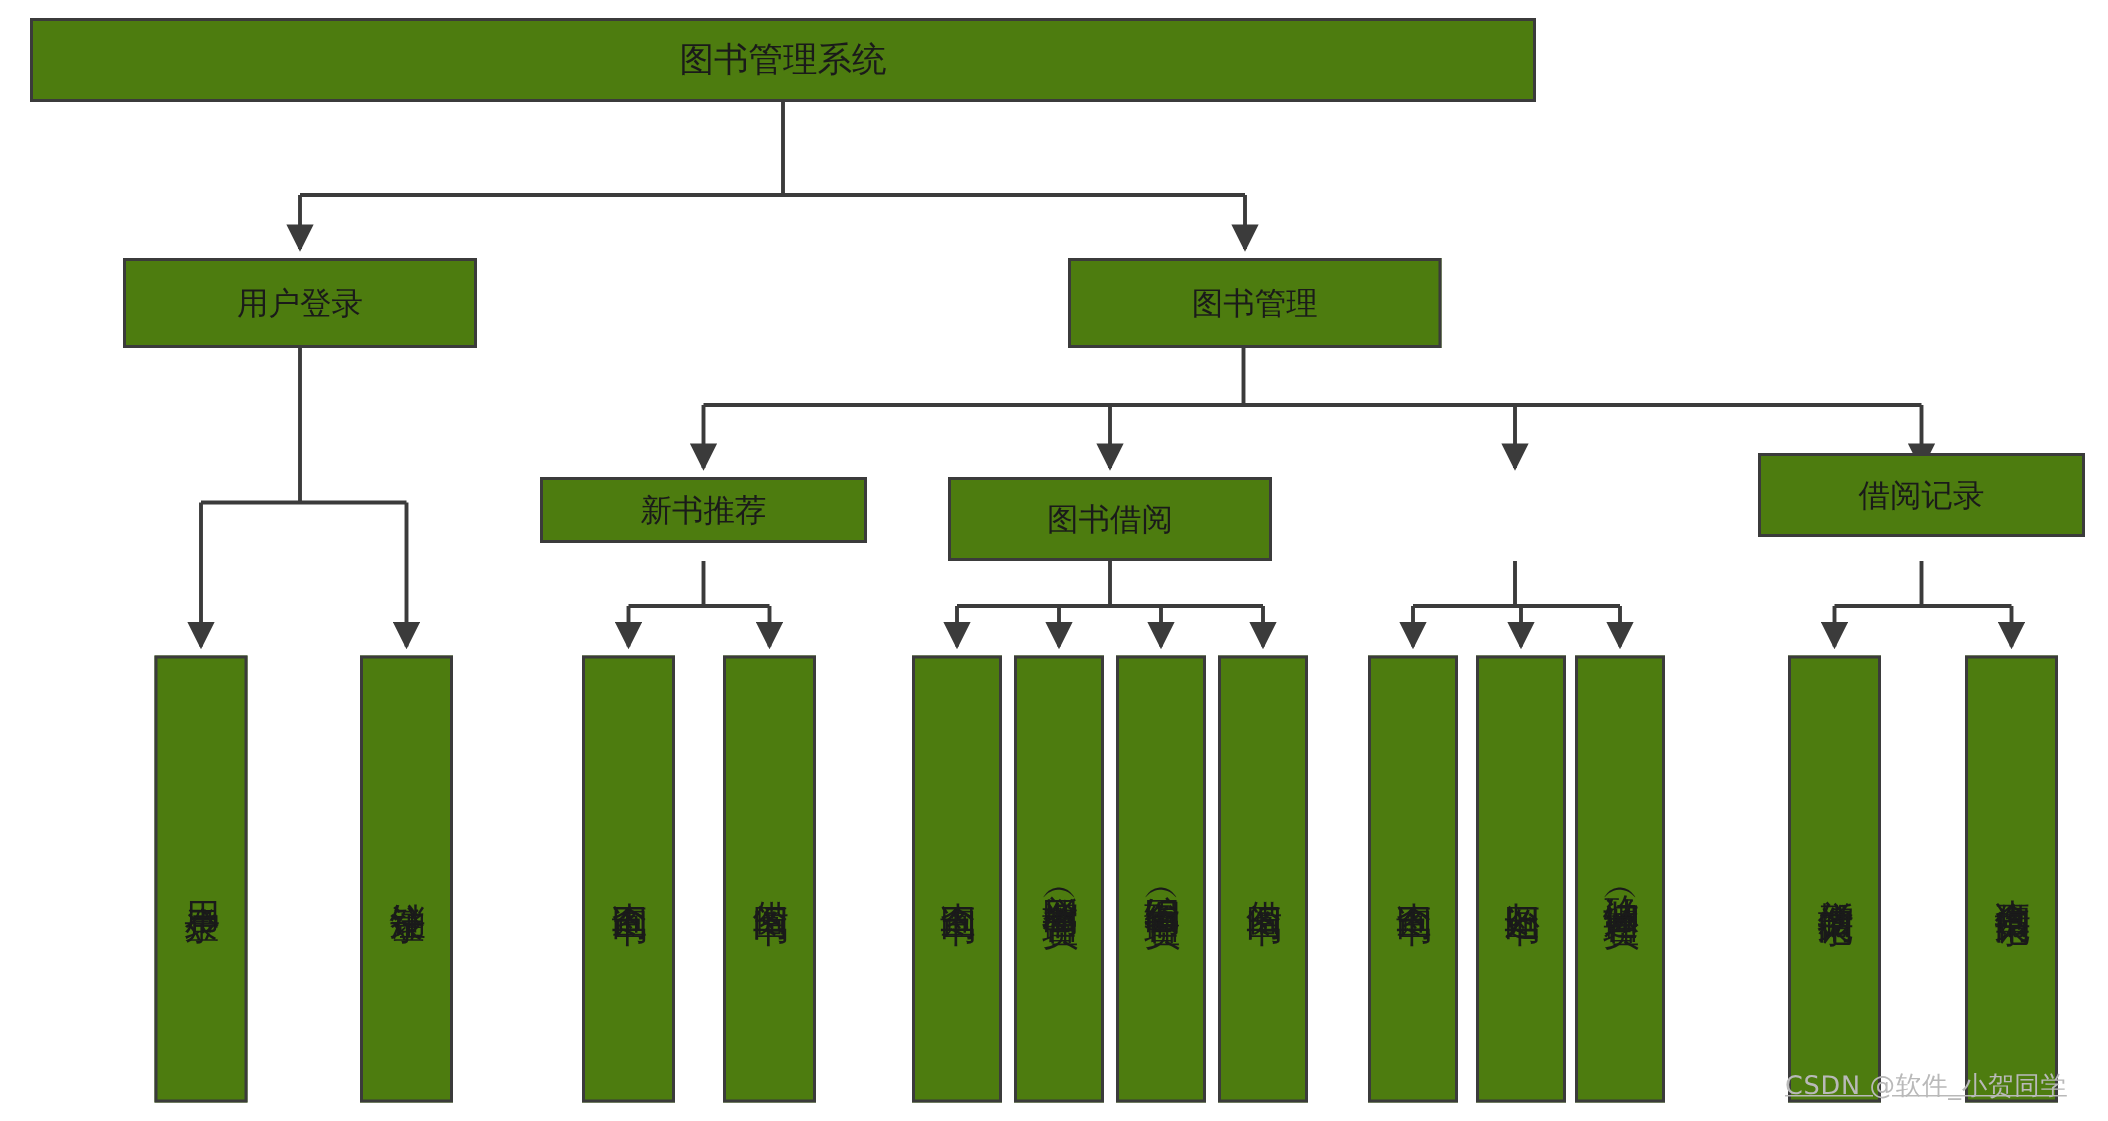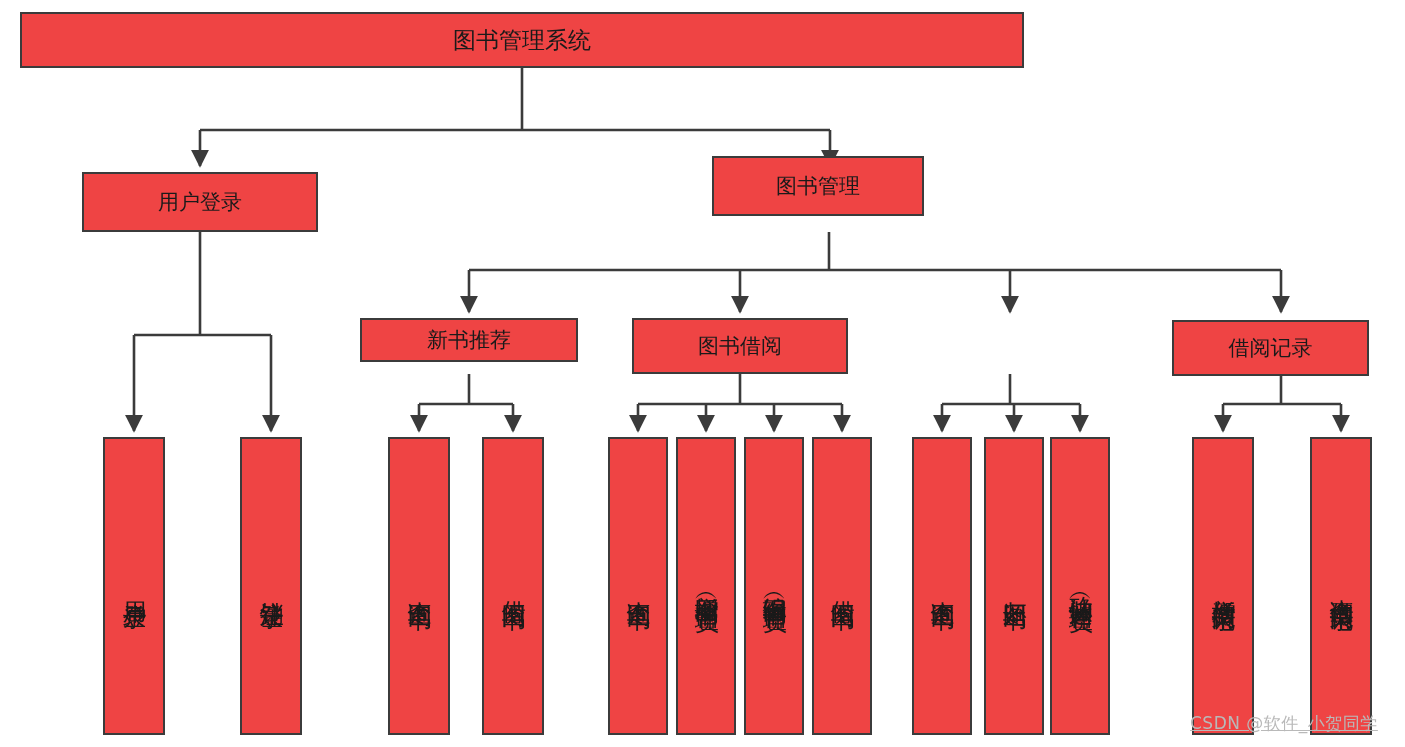--- a/index.html
+++ b/index.html
@@ -9,21 +9,21 @@
     font-family:"DejaVu Sans","Liberation Sans",sans-serif;
     overflow:hidden;
   }
   #stage{position:relative;width:1405px;height:747px;}
   svg.wires{position:absolute;left:0;top:0;width:1405px;height:747px;}
 
   .node{
     position:absolute;
     box-sizing:border-box;
     border:2px solid #3b3b3b;
-    background:#ef4444;
+    background:#4d7c0f;
     color:#1a1a1a;
     display:flex;
     align-items:center;
     justify-content:center;
     text-align:right;
     line-height:1.15;
   }
   .node.root{font-size:23px;}
   .node.lvl2{font-size:21px;}
   .node.lvl3{font-size:21px;}
@@ -97,25 +97,25 @@
       <path d="M 1281 374 L 1281 404"></path>
       <path d="M 1223 404 L 1341 404"></path>
       <path d="M 1223 404 L 1223 431" marker-end="url(#arrow)"></path>
       <path d="M 1341 404 L 1341 431" marker-end="url(#arrow)"></path>
     </g>
   </svg>
 
   <div class="node root" style="left: 20px; top: 12px; width: 1004px; height: 56px;">图书管理系统</div>
 
   <div class="node lvl2" style="left: 82px; top: 172px; width: 236px; height: 60px;">用户登录</div>
-  <div class="node lvl2" style="left: 712px; top: 156px; width: 212px; height: 60px;">图书管理</div>
+  <div class="node lvl2" style="left: 712px; top: 172px; width: 249px; height: 60px;">图书管理</div>
 
   <div class="node lvl3" style="left: 360px; top: 318px; width: 218px; height: 44px;">新书推荐</div>
   <div class="node lvl3" style="left: 632px; top: 318px; width: 216px; height: 56px;">图书借阅</div>
-  <div class="node lvl3" style="left: 1172px; top: 320px; width: 197px; height: 56px;">借阅记录</div>
+  <div class="node lvl3" style="left: 1172px; top: 302px; width: 218px; height: 56px;">借阅记录</div>
 
   <div class="node leaf" style="left: 103px; top: 437px; width: 62px; height: 298px;">用户登录</div>
   <div class="node leaf" style="left: 240px; top: 437px; width: 62px; height: 298px;">注销登录</div>
   <div class="node leaf" style="left: 388px; top: 437px; width: 62px; height: 298px;">查询图书</div>
   <div class="node leaf" style="left: 482px; top: 437px; width: 62px; height: 298px;">借阅图书</div>
   <div class="node leaf" style="left: 608px; top: 437px; width: 60px; height: 298px;">查询图书</div>
   <div class="node leaf" style="left: 676px; top: 437px; width: 60px; height: 298px;">新增图书（管理员）</div>
   <div class="node leaf" style="left: 744px; top: 437px; width: 60px; height: 298px;">编辑图书（管理员）</div>
   <div class="node leaf" style="left: 812px; top: 437px; width: 60px; height: 298px;">借阅图书</div>
   <div class="node leaf" style="left: 912px; top: 437px; width: 60px; height: 298px;">查询图书</div>

